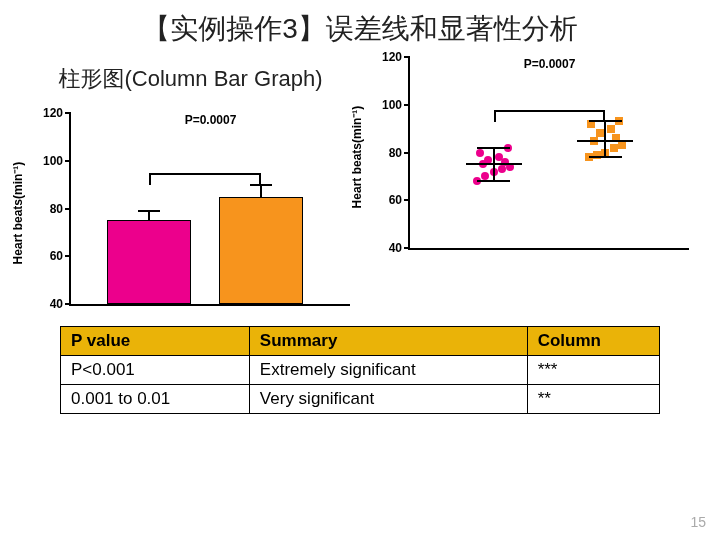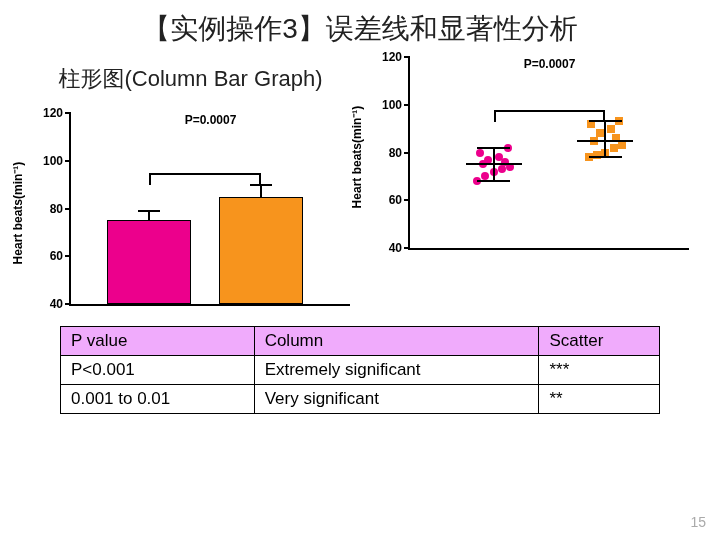--- a/index.html
+++ b/index.html
@@ -89,21 +89,21 @@
     border-collapse: collapse;
     margin: 8px auto 0 auto;
     width: 600px;
     font-size: 17px;
   }
   table.sig th, table.sig td {
     border: 1px solid #000;
     padding: 4px 10px;
     text-align: left;
   }
-  table.sig th { background: #f0abfc; font-weight: normal; }
+  table.sig th { background: #eab308; font-weight: bold; }
   .pagenum {
     position: absolute;
     right: 14px; bottom: 10px;
     font-size: 14px; color: #aaa;
   }
 </style>
 </head>
 <body>
 
 <div class="title">【实例操作3】误差线和显著性分析</div>
@@ -186,22 +186,22 @@
         </div>
     </div>
   </div>
 
 </div>
 
 <table class="sig">
   <thead>
       <tr id="sig-head">
         <th>P value</th>
+        <th>Summary</th>
         <th>Column</th>
-        <th>Scatter</th>
       </tr>
     </thead>
   <tbody id="sig-body">
       <tr>
         <td>P&lt;0.001</td>
         <td>Extremely significant</td>
         <td>***</td>
       </tr>
       <tr>
         <td>0.001 to 0.01</td>

